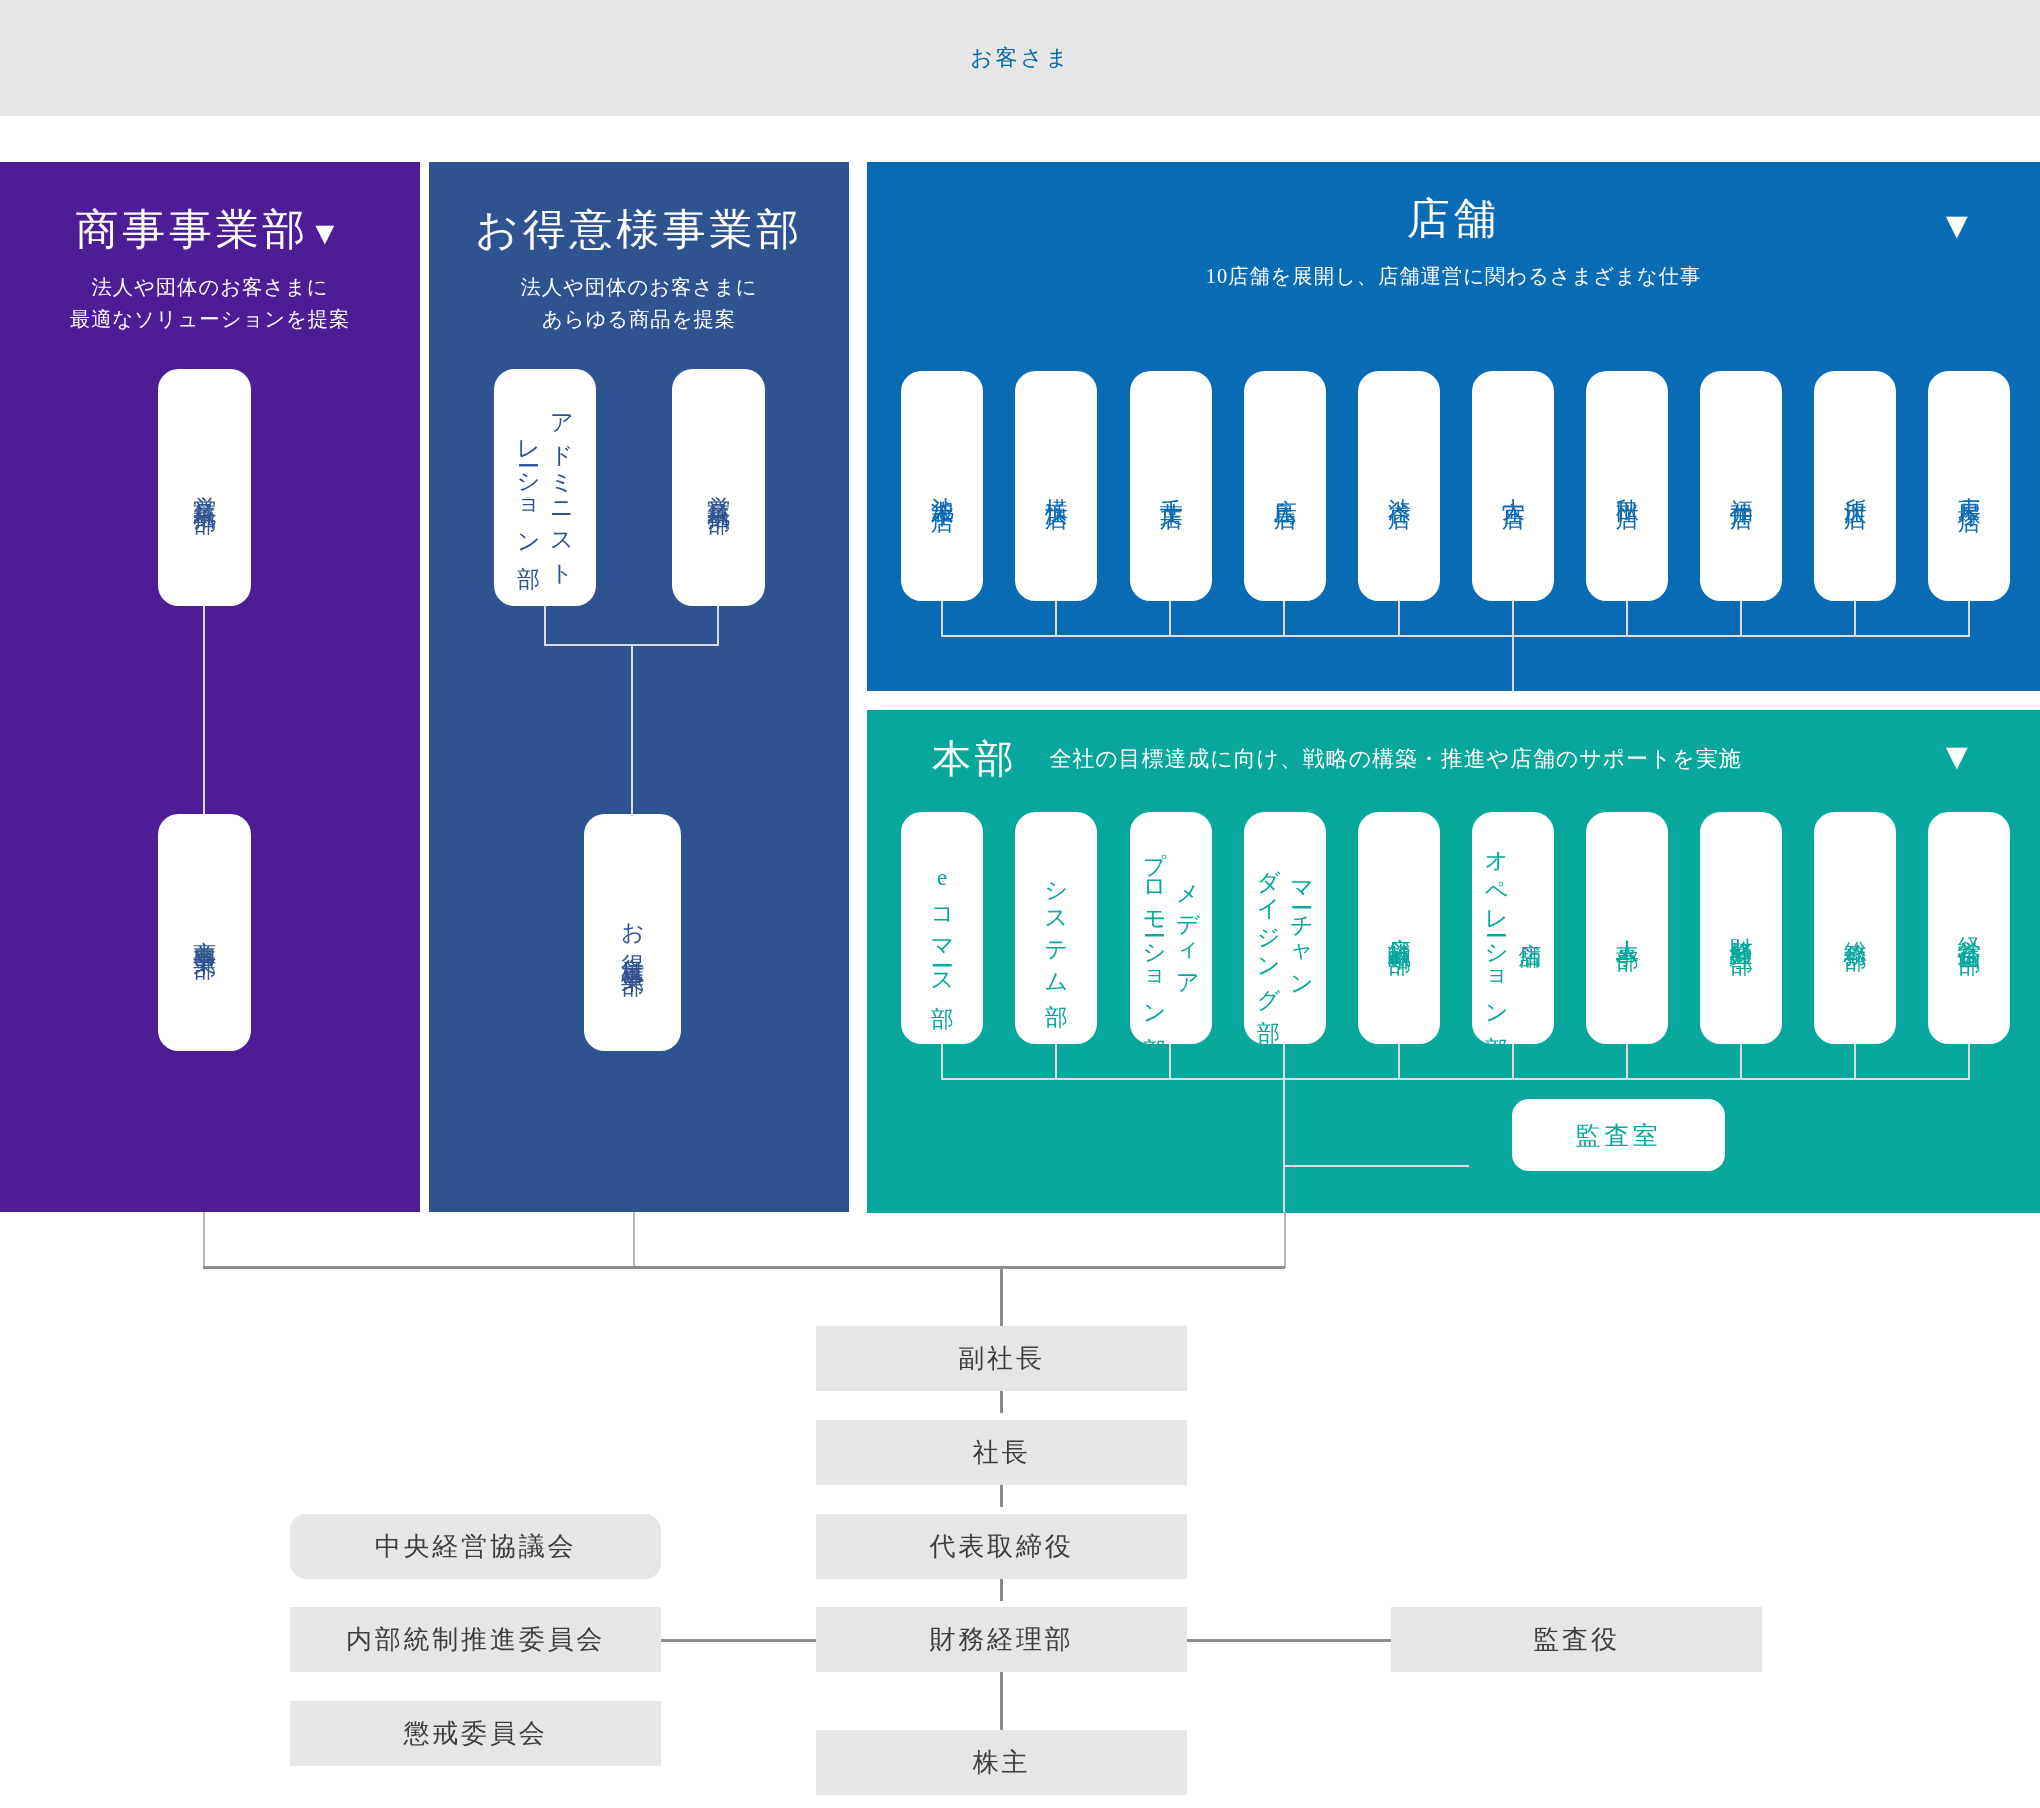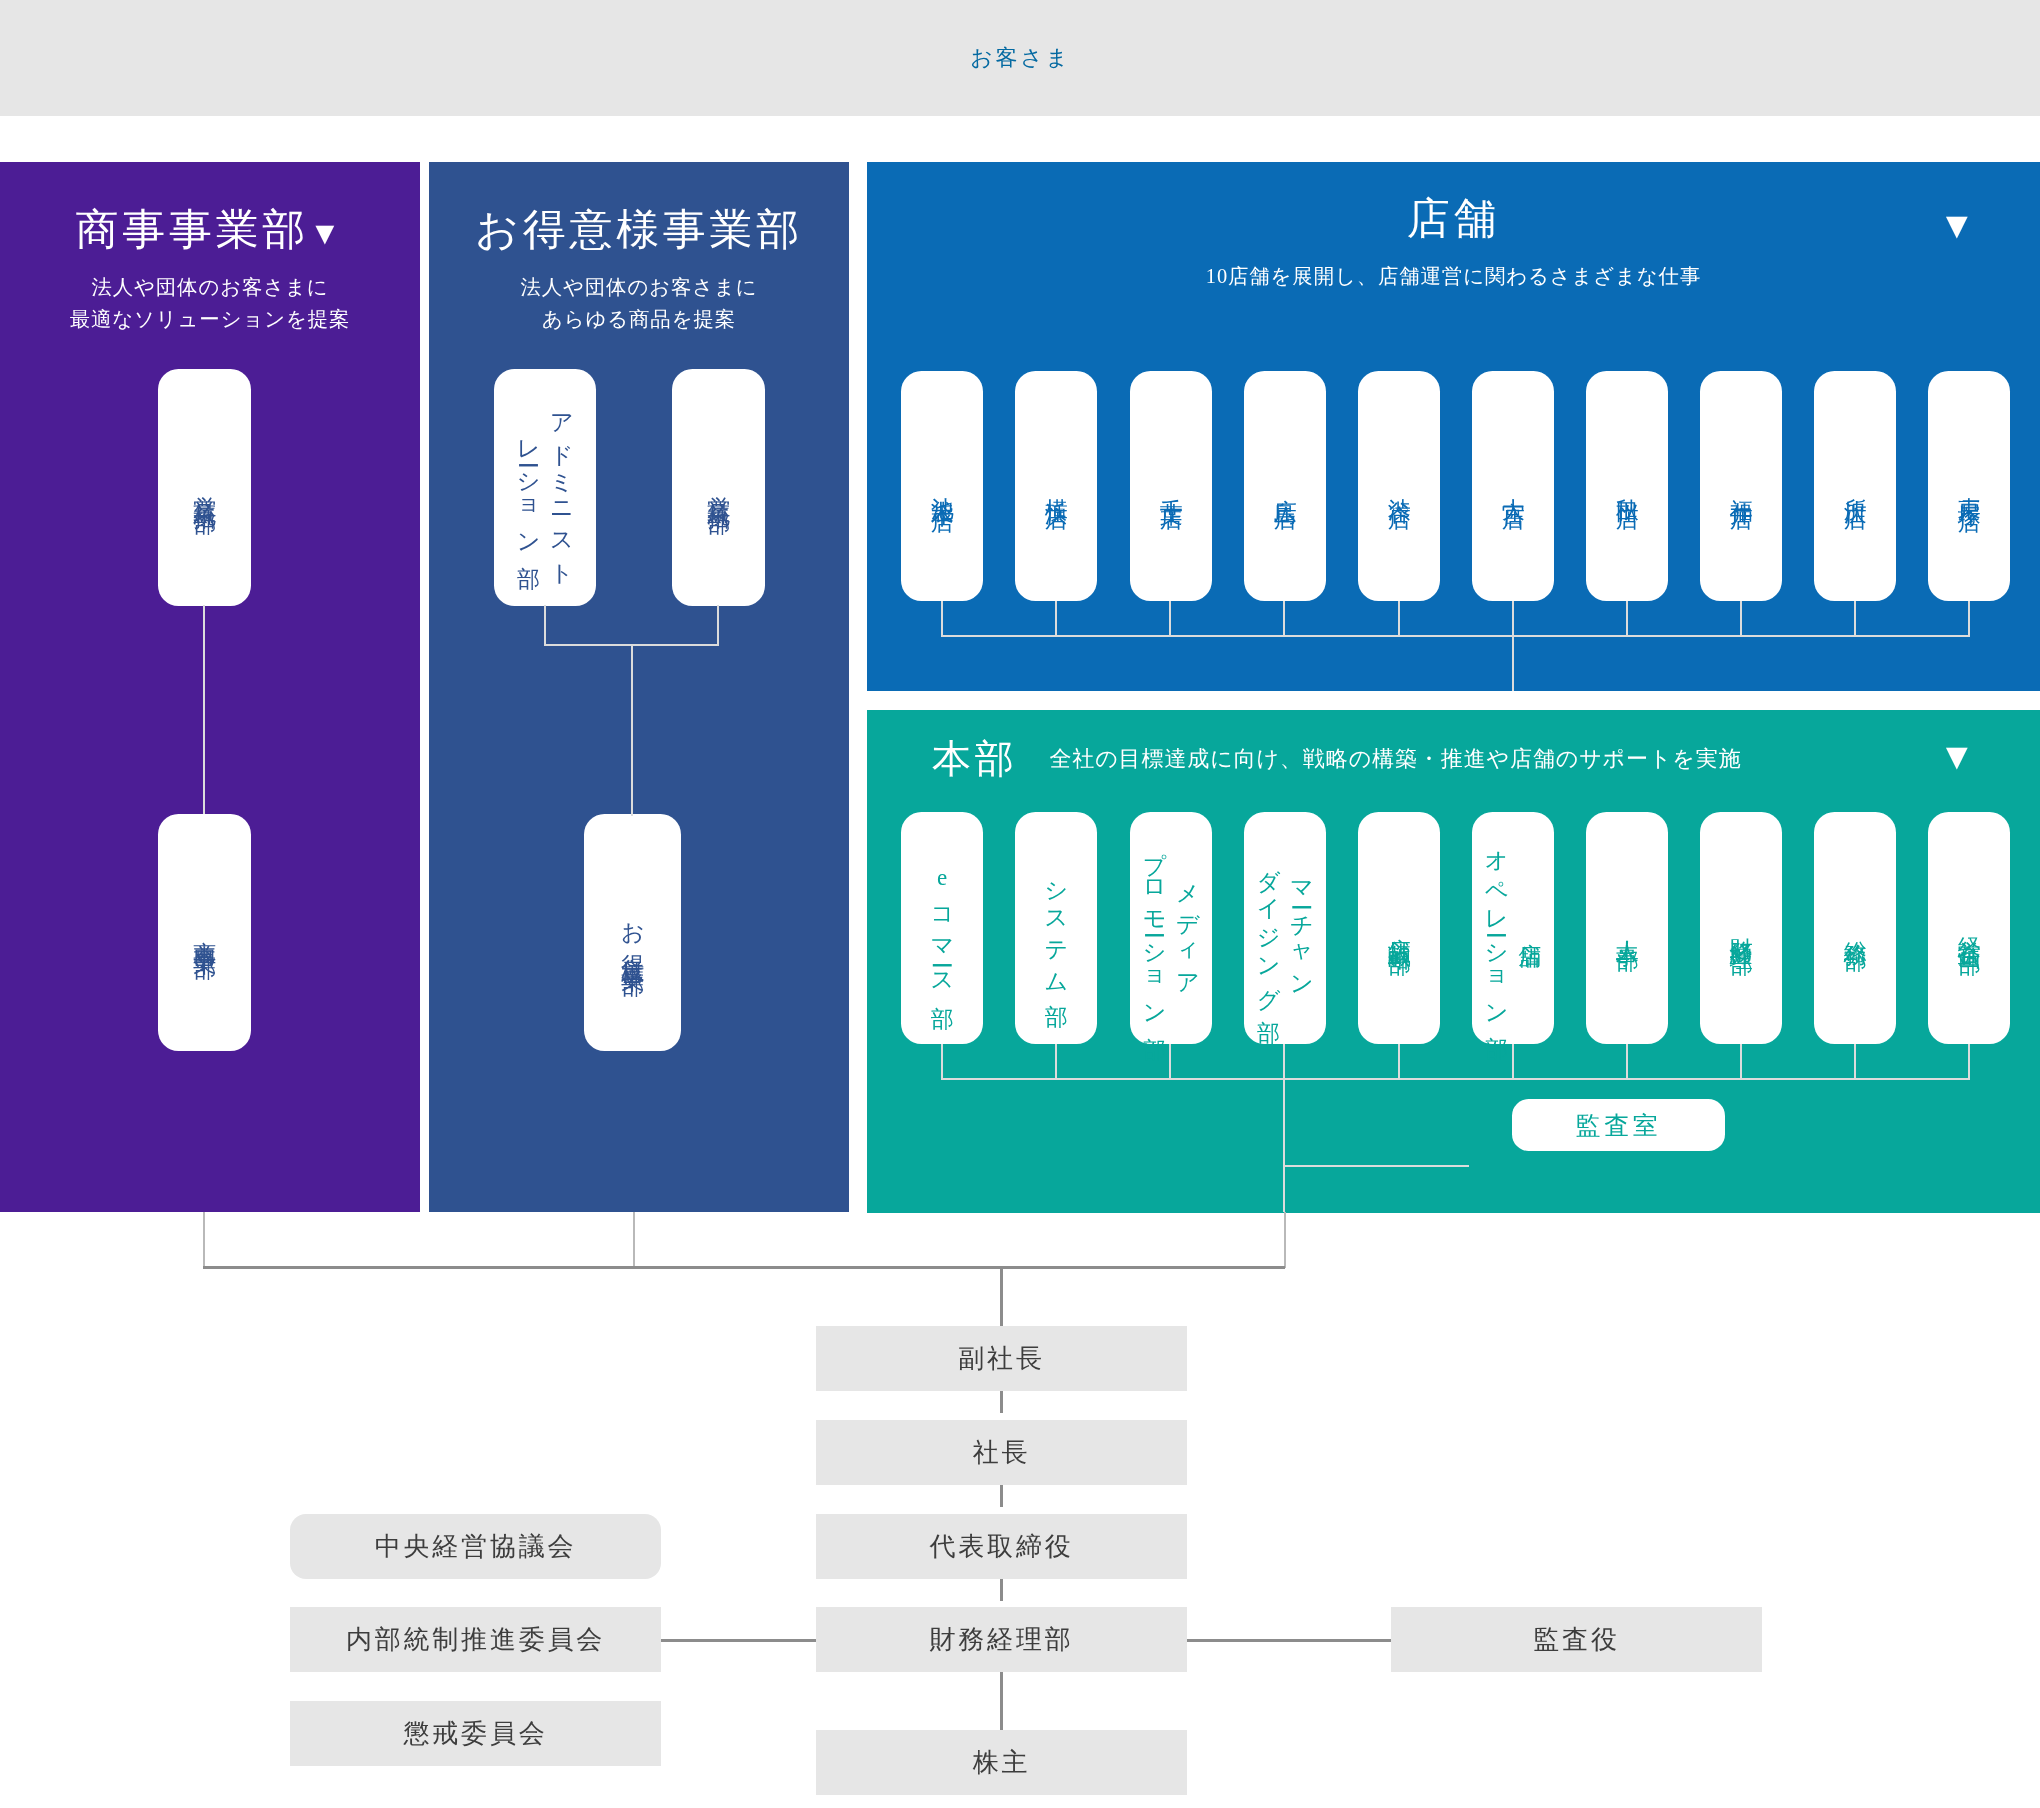--- a/index.html
+++ b/index.html
@@ -232,21 +232,21 @@
   <div class="ln white" style="left:873px;top:334px;width:1.9px;height:35px;"></div>
   <div class="ln white" style="left:987px;top:334px;width:1.9px;height:35px;"></div>
   <div class="ln white" style="left:1101px;top:334px;width:1.9px;height:35px;"></div>
   <div class="ln white" style="left:74px;top:368px;width:1029px;height:1.9px;"></div>
 
   <div class="ln white" style="left:416px;top:368px;width:1.9px;height:134px;"></div>
   <div class="ln white" style="left:416px;top:455px;width:186px;height:1.9px;"></div>
 
 </div>
 
-<div class="hcard" style="left:1512px;top:1099px;width:213px;height:52px;">
+<div class="hcard" style="left:1512px;top:1099px;width:213px;height:72px;">
   <span class="htext">監査室</span>
 </div>
 
 <div class="ln" style="left:203px;top:1212px;width:1.9px;height:56px;"></div>
 <div class="ln" style="left:633px;top:1212px;width:1.9px;height:56px;"></div>
 <div class="ln" style="left:1284px;top:1212px;width:1.9px;height:56px;"></div>
 
 <div class="ln dark" style="left:203px;top:1266px;width:1082px;height:2.8px;"></div>
 
 <div class="ln dark" style="left:1000px;top:1266px;width:2.8px;height:60px;"></div>

